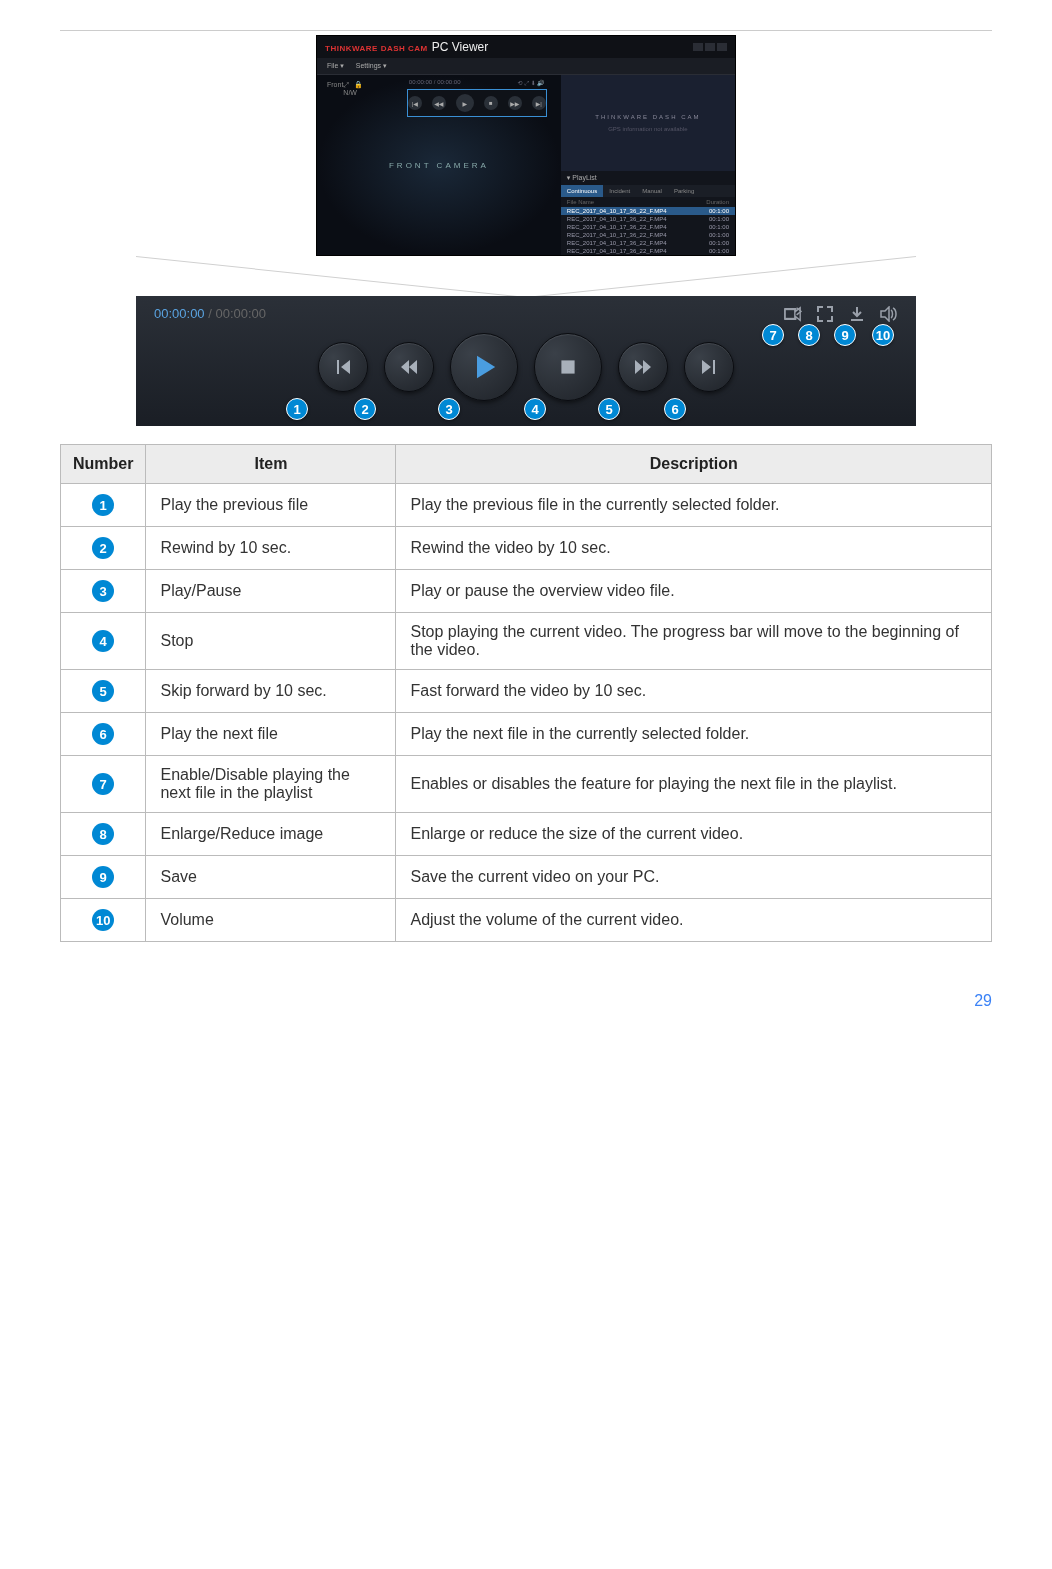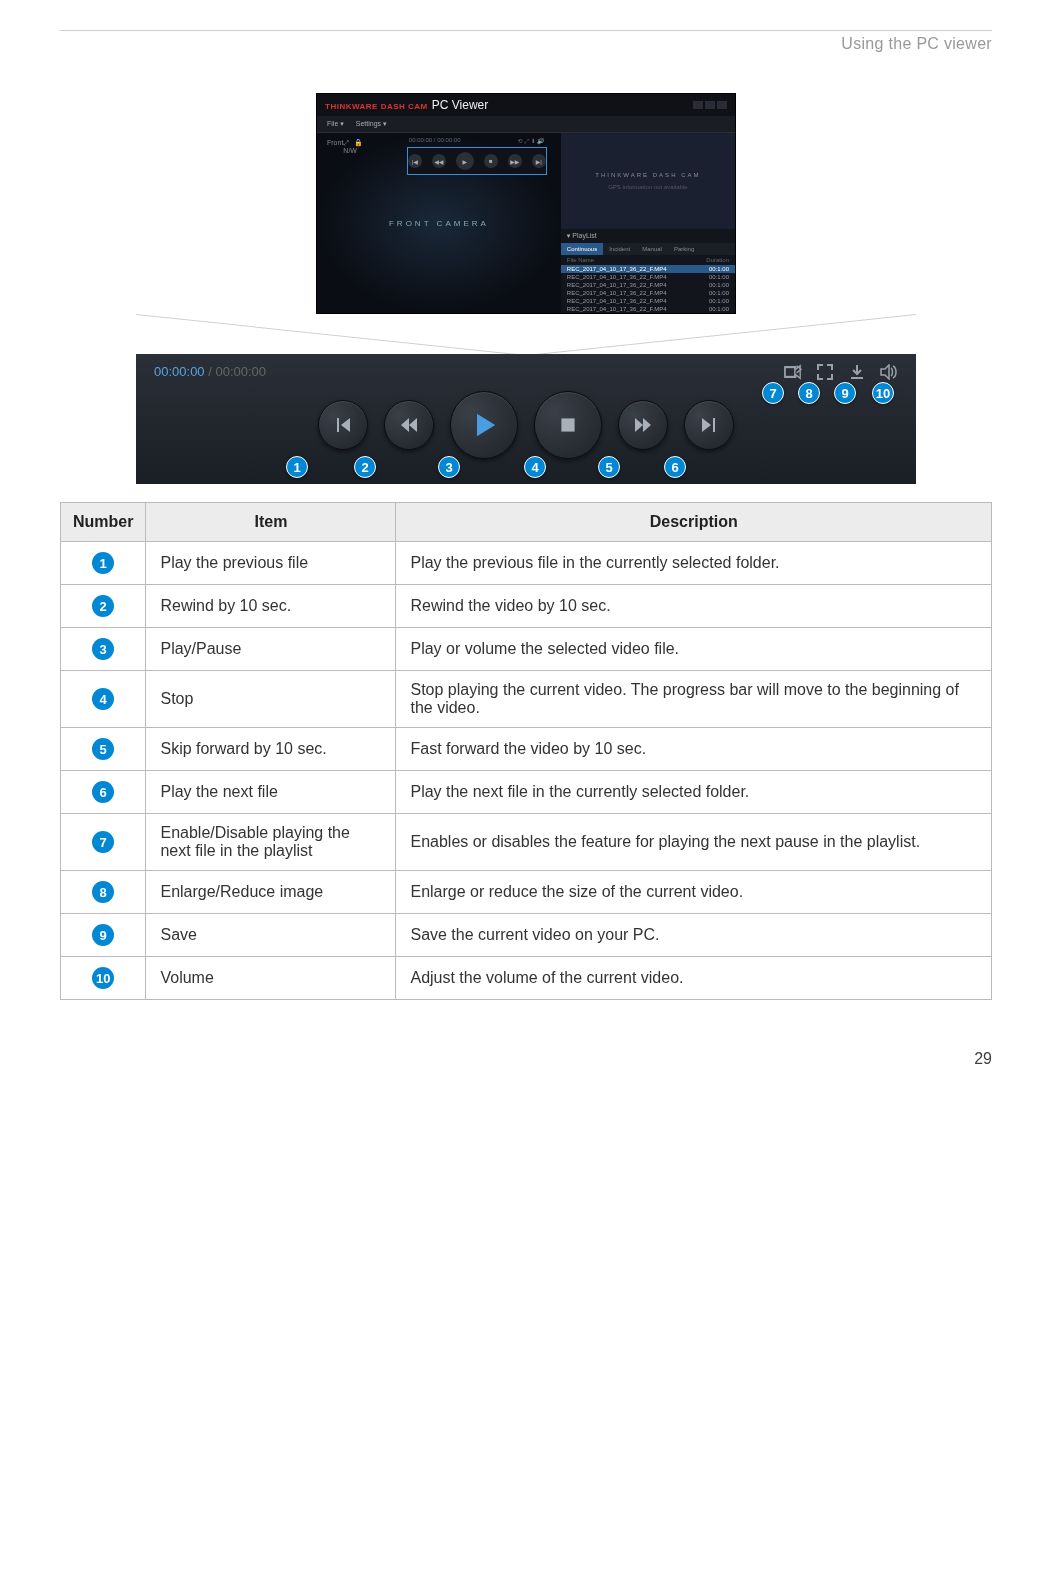--- a/index.html
+++ b/index.html
@@ -59,28 +59,27 @@
 
 .marker { position:absolute; width:22px; height:22px; border-radius:50%; background:#0088d4; color:#fff; font-size:13px; font-weight:bold; display:flex; align-items:center; justify-content:center; border:1.5px solid #fff; box-shadow:0 1px 3px rgba(0,0,0,0.4); }
 
 table.desc { width:100%; border-collapse:collapse; margin-top:18px; font-size:16px; }
 table.desc th { background:#ececec; border:1px solid #bbb; padding:10px 12px; font-weight:600; color:#222; }
 table.desc td { border:1px solid #bbb; padding:10px 14px; vertical-align:middle; font-weight:300; }
 table.desc td.num { text-align:center; width:80px; }
 table.desc td.item { width:250px; }
 .tbl-marker { display:inline-flex; width:22px; height:22px; border-radius:50%; background:#0088d4; color:#fff; font-size:13px; font-weight:bold; align-items:center; justify-content:center; }
 
-.page-num { text-align:right; color:#404040; font-size:16px; padding:30px 60px 20px; }
+.page-num { text-align:right; color:#3b82f6; font-size:16px; padding:30px 60px 20px; }
 </style>
 </head>
 <body>
 
 <div class="page">
   <div class="header-line"></div>
-  <div class="header-text">Using the PC viewer</div>
 
 
   <div class="screenshot-wrap">
 
     <div class="app-window">
       <div class="app-titlebar">
         <div class="app-brand">
           <span class="red">THINKWARE DASH CAM</span>
           <span class="white">PC Viewer</span>
         </div>
@@ -258,41 +257,41 @@
           <td>Play the previous file in the currently selected folder.</td>
         </tr>
         <tr>
           <td class="num"><span class="tbl-marker">2</span></td>
           <td class="item">Rewind by 10 sec.</td>
           <td>Rewind the video by 10 sec.</td>
         </tr>
         <tr>
           <td class="num"><span class="tbl-marker">3</span></td>
           <td class="item">Play/Pause</td>
-          <td>Play or volume the selected video file.</td>
+          <td>Play or pause the overview video file.</td>
         </tr>
         <tr>
           <td class="num"><span class="tbl-marker">4</span></td>
           <td class="item">Stop</td>
           <td>Stop playing the current video. The progress bar will move to the beginning of the video.</td>
         </tr>
         <tr>
           <td class="num"><span class="tbl-marker">5</span></td>
           <td class="item">Skip forward by 10 sec.</td>
           <td>Fast forward the video by 10 sec.</td>
         </tr>
         <tr>
           <td class="num"><span class="tbl-marker">6</span></td>
           <td class="item">Play the next file</td>
           <td>Play the next file in the currently selected folder.</td>
         </tr>
         <tr>
           <td class="num"><span class="tbl-marker">7</span></td>
           <td class="item">Enable/Disable playing the next file in the playlist</td>
-          <td>Enables or disables the feature for playing the next pause in the playlist.</td>
+          <td>Enables or disables the feature for playing the next file in the playlist.</td>
         </tr>
         <tr>
           <td class="num"><span class="tbl-marker">8</span></td>
           <td class="item">Enlarge/Reduce image</td>
           <td>Enlarge or reduce the size of the current video.</td>
         </tr>
         <tr>
           <td class="num"><span class="tbl-marker">9</span></td>
           <td class="item">Save</td>
           <td>Save the current video on your PC.</td>

